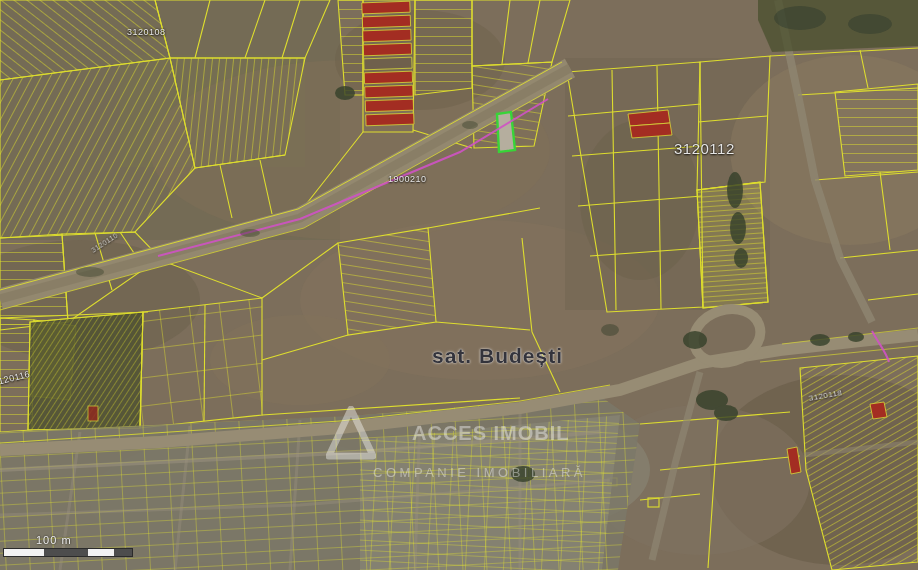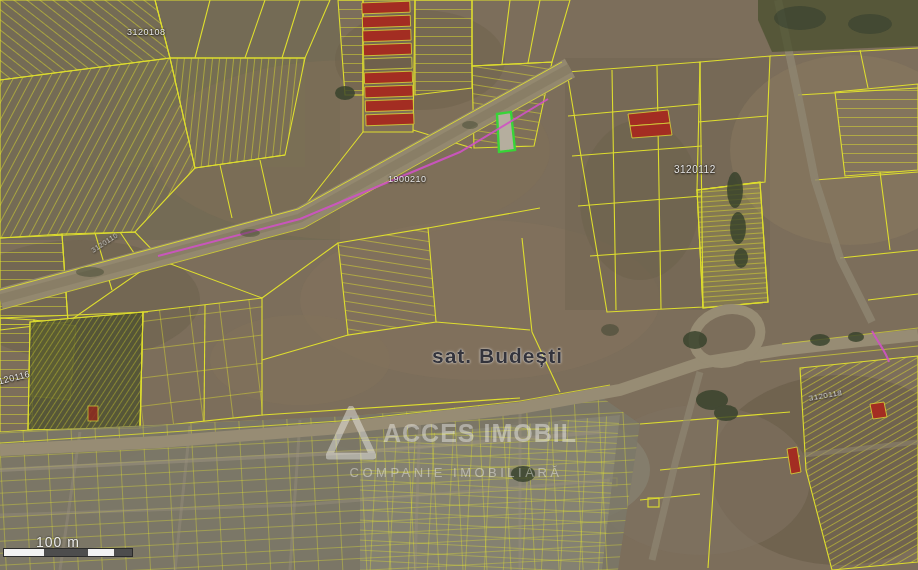--- a/index.html
+++ b/index.html
@@ -19,30 +19,30 @@
     color:#34343c;letter-spacing:1px;white-space:nowrap;
     text-shadow:0 0 3px rgba(255,255,255,.65),0 0 1px rgba(255,255,255,.85);
     text-align:right;
   }
   .watermark{
     position:absolute;left:326px;top:406px;width:260px;
     color:rgba(255,255,255,.40);pointer-events:none;
   }
   .wm-top{display:flex;align-items:center;gap:7px;}
   .wm-logo{width:50px;height:54px;flex:0 0 auto;position:static !important;}
-  .wm-title{font-size:25px;font-weight:bold;letter-spacing:1px;white-space:nowrap;}
-  .wm-sub{margin-top:5px;font-size:13px;letter-spacing:3.5px;white-space:nowrap;text-align:center;}
+  .wm-title{font-size:20px;font-weight:bold;letter-spacing:1px;white-space:nowrap;margin-left:29px;}
+  .wm-sub{margin-top:5px;font-size:13px;letter-spacing:3.5px;white-space:nowrap;text-align:right;}
   .scalebar{
     position:absolute;left:3px;top:548px;height:7px;display:flex;
     border:1px solid #2b2b2b;box-sizing:content-box;
   }
   .scalebar span{display:block;height:7px;}
   .sb-w{background:#f2f2f2;} .sb-d{background:#4d4d4d;}
   .scalebar-label{
-    position:absolute;left:36px;top:534px;font-size:14px;color:rgba(255,255,255,.9);
+    position:absolute;left:36px;top:534px;font-size:11px;color:rgba(255,255,255,.9);
     text-shadow:0 0 2px rgba(0,0,0,.9);letter-spacing:1px;
   }
 </style>
 </head>
 <body>
 
 <div id="stage">
 
 <svg width="918" height="570" viewBox="0 0 918 570" xmlns="http://www.w3.org/2000/svg">
   <defs>
@@ -232,21 +232,21 @@
     <ellipse cx="856" cy="337" rx="8" ry="5"></ellipse>
     <ellipse cx="90" cy="272" rx="14" ry="5" opacity="0.5"></ellipse>
     <ellipse cx="250" cy="233" rx="10" ry="4" opacity="0.5"></ellipse>
     <ellipse cx="470" cy="125" rx="8" ry="4" opacity="0.5"></ellipse>
     <ellipse cx="610" cy="330" rx="9" ry="6" opacity="0.6"></ellipse>
   </g>
 </svg>
 
   <div class="cad-label" style="left:127px;top:27px">3120108</div>
   <div class="cad-label" style="left:388px;top:174px">1900210</div>
-  <div class="cad-label" style="left:674px;top:164px;font-size:10px">3120112</div>
+  <div class="cad-label" style="left:674px;top:140px;font-size:15px">3120112</div>
   <div class="cad-label" style="left:90px;top:248px;font-size:7px;transform:rotate(-33deg);opacity:.85">3120110</div>
   <div class="cad-label" style="left:-8px;top:378px;transform:rotate(-14deg)">3120116</div>
   <div class="cad-label" style="left:808px;top:394px;font-size:8px;transform:rotate(-10deg)">3120118</div>
 
   <div class="place-label">sat. Budești</div>
 
   <div class="watermark">
     <div class="wm-top">
       <svg class="wm-logo" viewBox="0 0 52 56">
         <path d="M26,3 L49,52 L3,52 Z" fill="none" stroke="currentColor" stroke-width="7" stroke-linejoin="round"></path>

